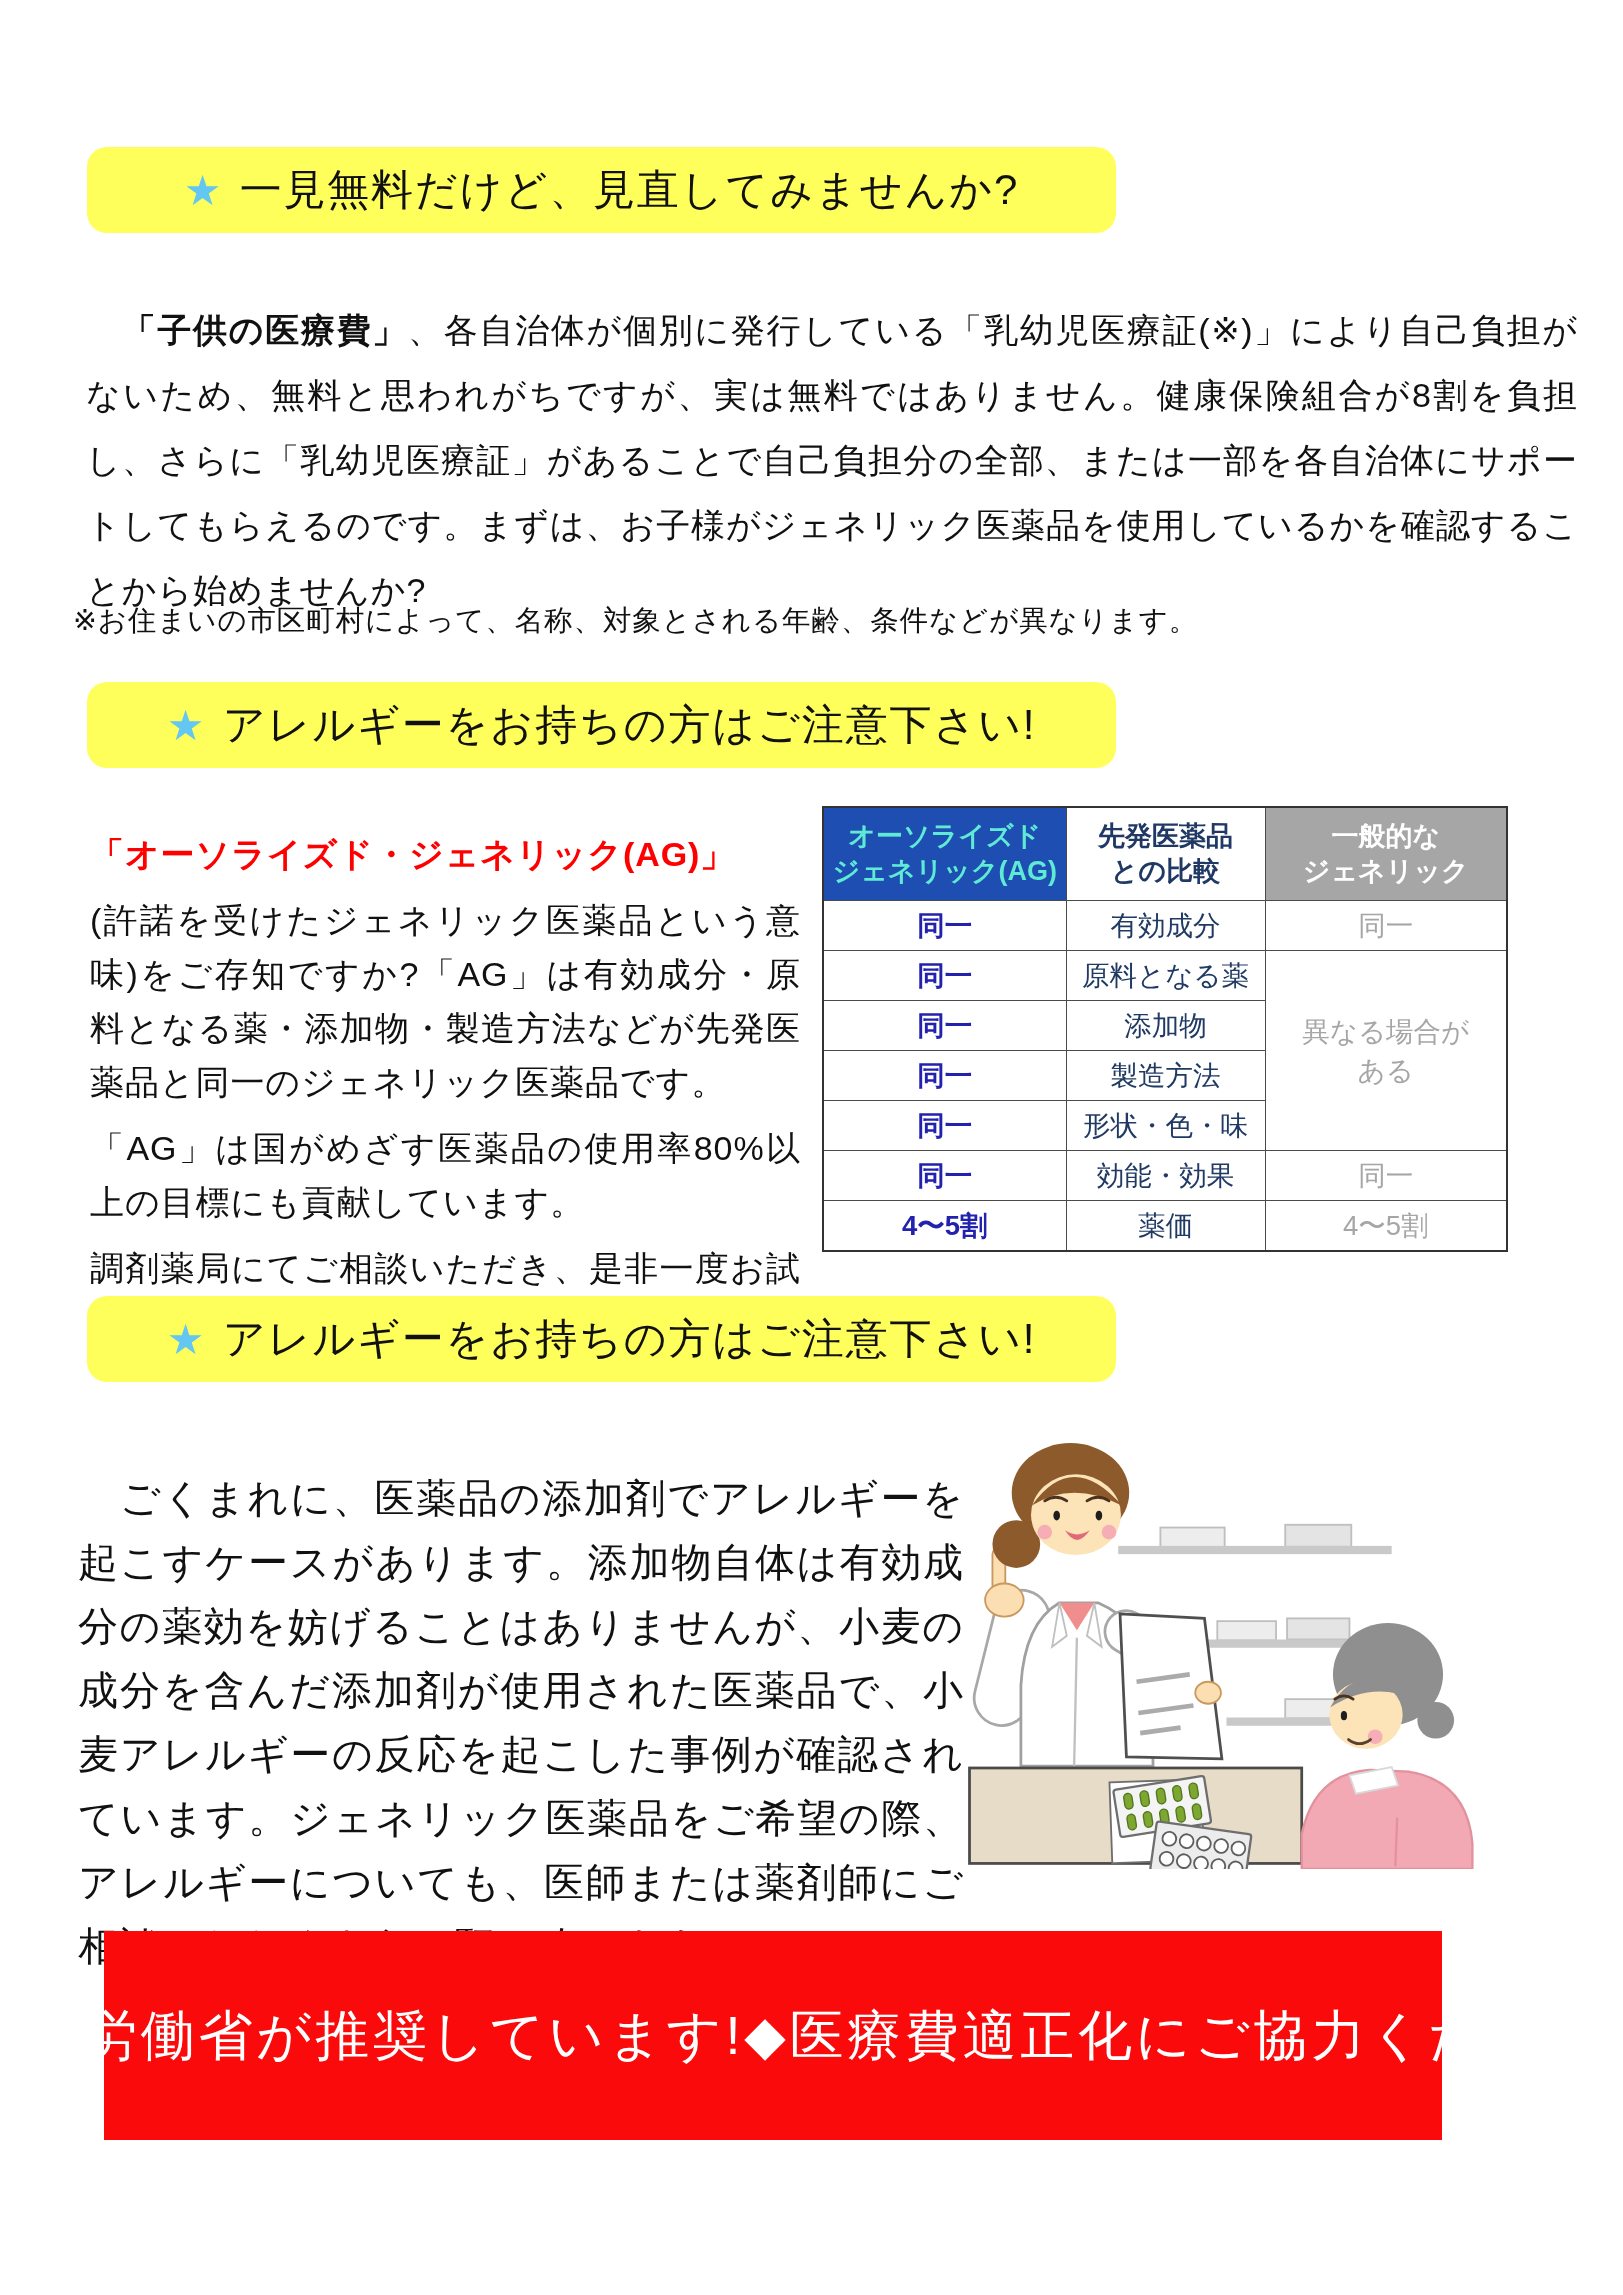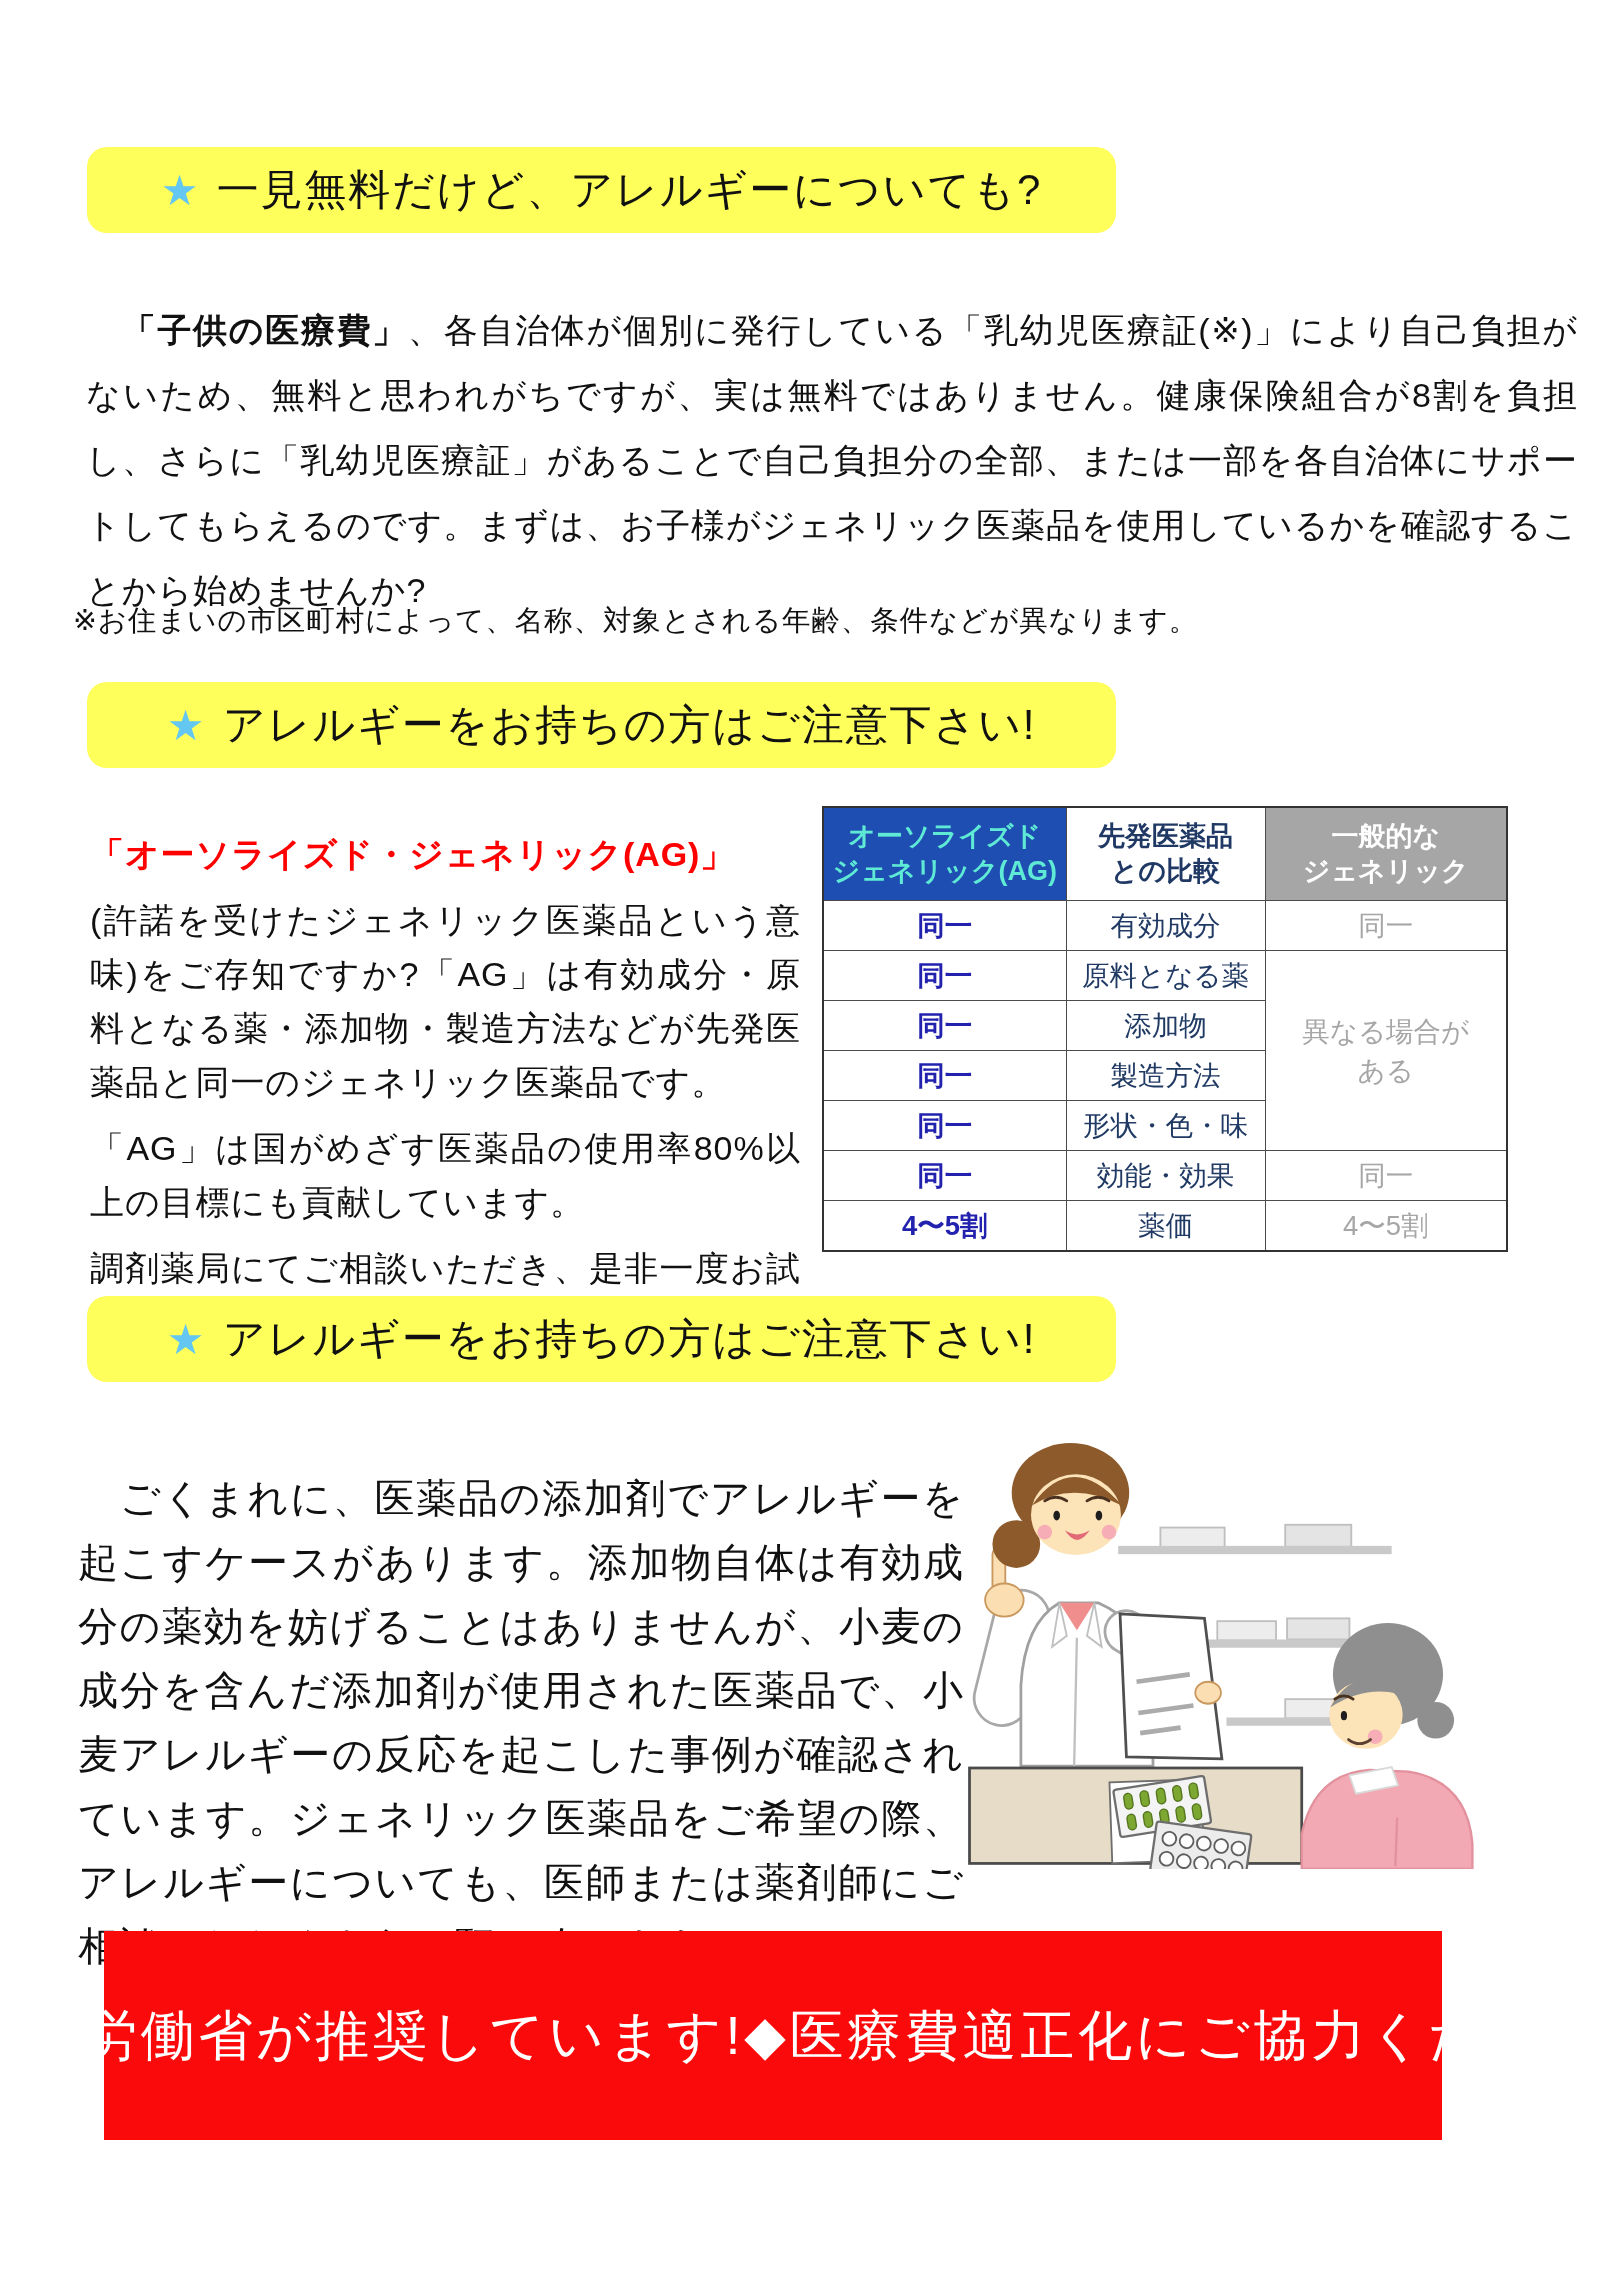--- a/index.html
+++ b/index.html
@@ -143,21 +143,21 @@
     white-space:nowrap;
   }
 </style>
 </head>
 <body>
 
 <div class="page">
 
   <div class="banner banner1">
     <span class="star">★</span>
-    <span>一見無料だけど、アレルギーについても?</span>
+    <span>一見無料だけど、見直してみませんか?</span>
   </div>
 
   <p class="para1"><b>　「子供の医療費」</b><span>、各自治体が個別に発行している「乳幼児医療証(※)」により自己負担がないため、無料と思われがちですが、実は無料ではありません。健康保険組合が8割を負担し、さらに「乳幼児医療証」があることで自己負担分の全部、または一部を各自治体にサポートしてもらえるのです。まずは、お子様がジェネリック医薬品を使用しているかを確認することから始めませんか?</span></p>
 
   <p class="note">※お住まいの市区町村によって、名称、対象とされる年齢、条件などが異なります。</p>
 
   <div class="banner banner2">
     <span class="star">★</span>
     <span>アレルギーをお持ちの方はご注意下さい!</span>
   </div>

